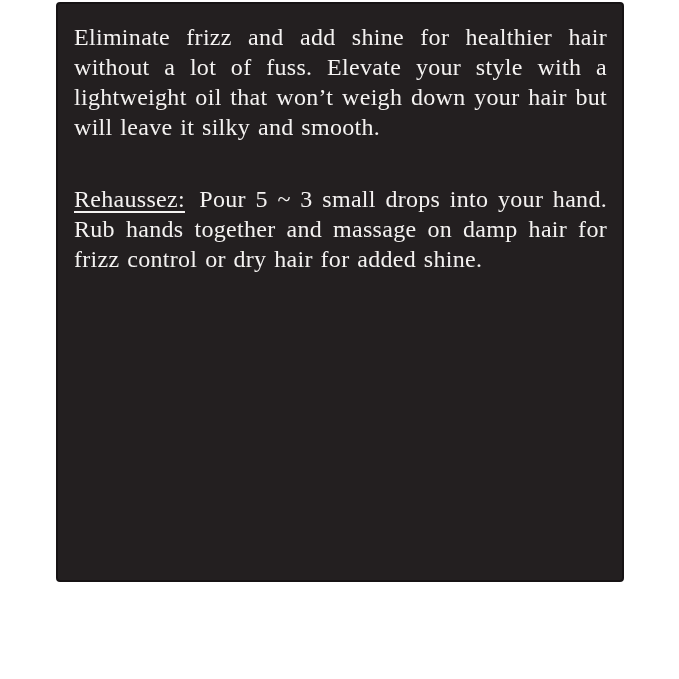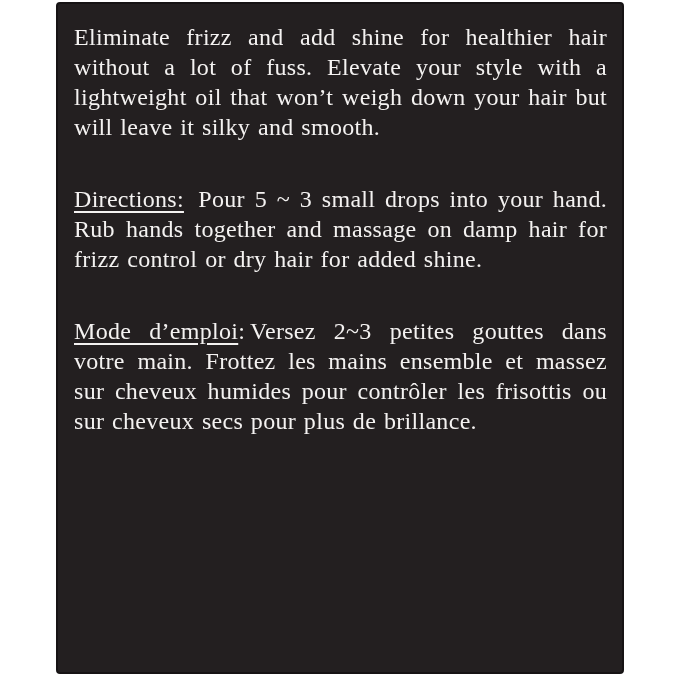--- a/index.html
+++ b/index.html
@@ -20,21 +20,21 @@
     position: relative;
     width: 679px;
     height: 679px;
     background: var(--page-bg);
   }
   .label {
     position: absolute;
     left: 56px;
     top: 2px;
     width: 568px;
-    height: 672px;
+    height: 580px;
     background: var(--label-bg);
     border: 2px solid var(--label-border);
     border-radius: 4px;
     color: var(--text-color);
     padding: 18px 15px 12px 16px;
     overflow: hidden;
   }
   .para {
     font-size: 24px;
     line-height: 30px;
@@ -57,22 +57,19 @@
 <body>
 
 <div class="page">
   <div class="label">
 
     <p class="para para-description-en">
       <span class="body">Eliminate frizz and add shine for healthier hair without a lot of fuss. Elevate your style with a lightweight oil that won’t weigh down your hair but will leave it silky and smooth.</span>
     </p>
 
     <p class="para para-directions">
-      <span class="heading">Directions:</span><span class="body">Pour 5 ~ 3 small drops into your hand. Rub hands together and massage on damp hair for frizz control or dry hair for added shine.</span>
+      <span class="heading">Rehaussez:</span><span class="body">Pour 5 ~ 3 small drops into your hand. Rub hands together and massage on damp hair for frizz control or dry hair for added shine.</span>
     </p>
 
 
-    <p class="para para-mode">
-      <span class="heading">Mode d’emploi</span><span class="heading-suffix">:</span><span class="body">Versez 2~3 petites gouttes dans votre main. Frottez les mains ensemble et massez sur cheveux humides pour contrôler les frisottis ou sur cheveux secs pour plus de brillance.</span>
-    </p>
 
   </div>
 </div>
 
 </body></html>

